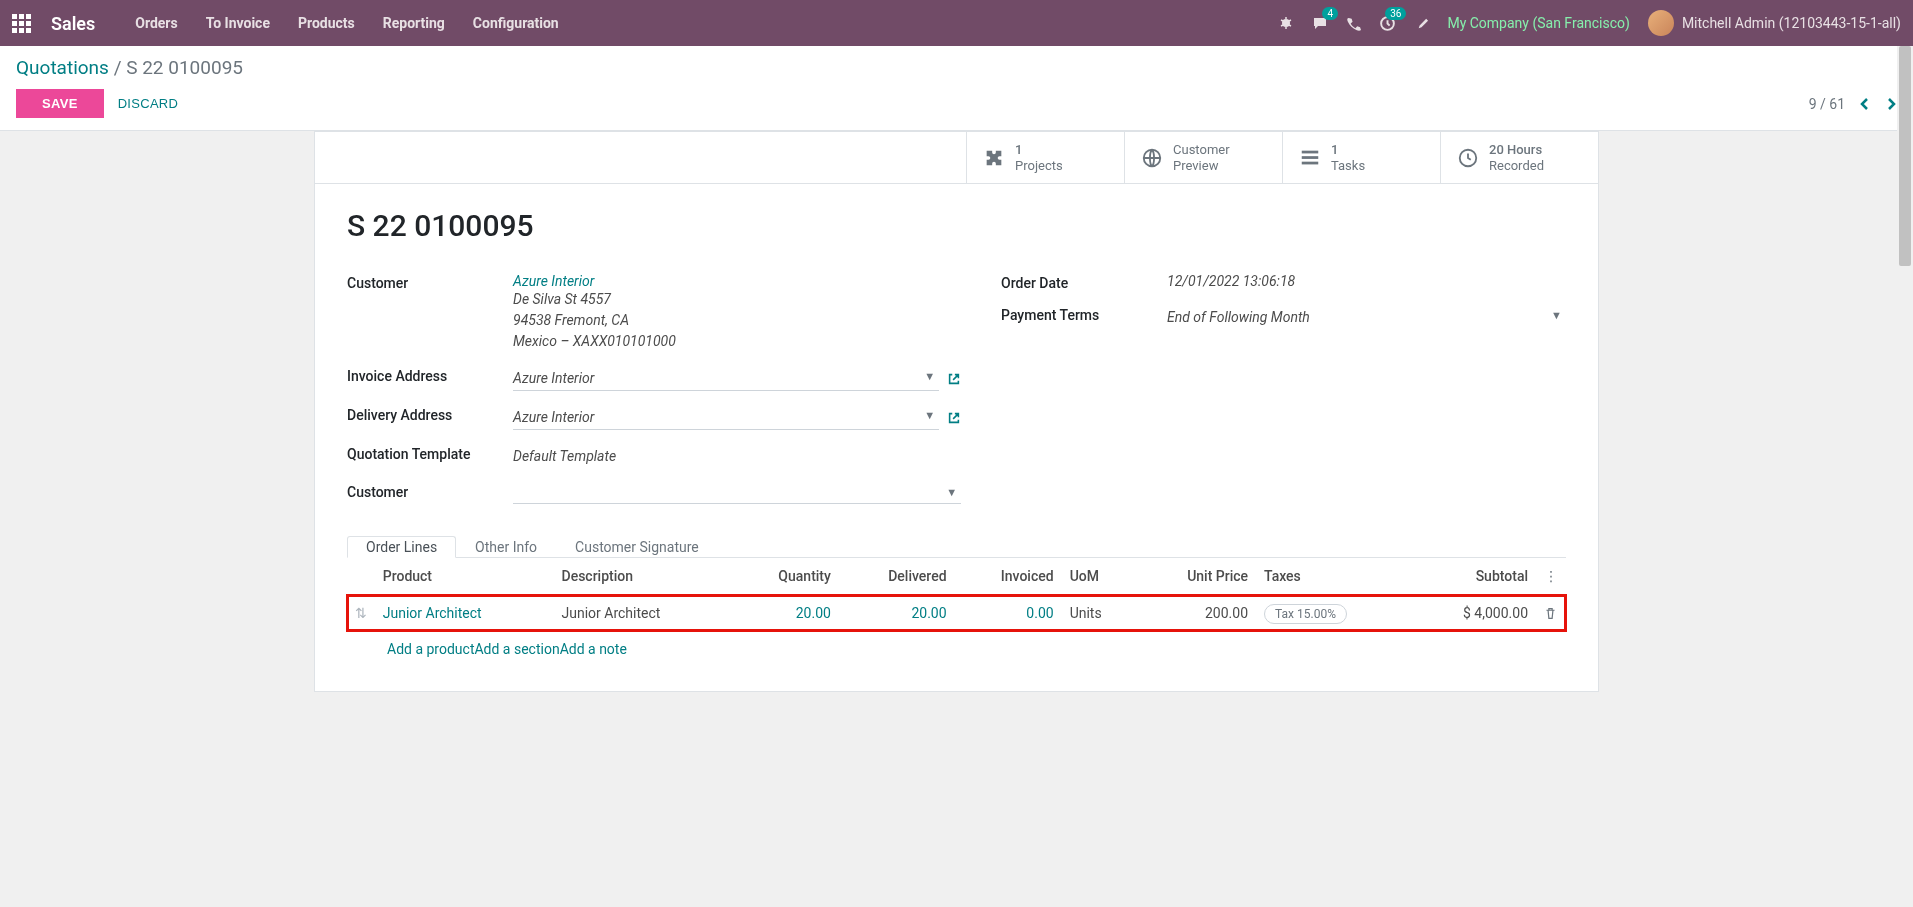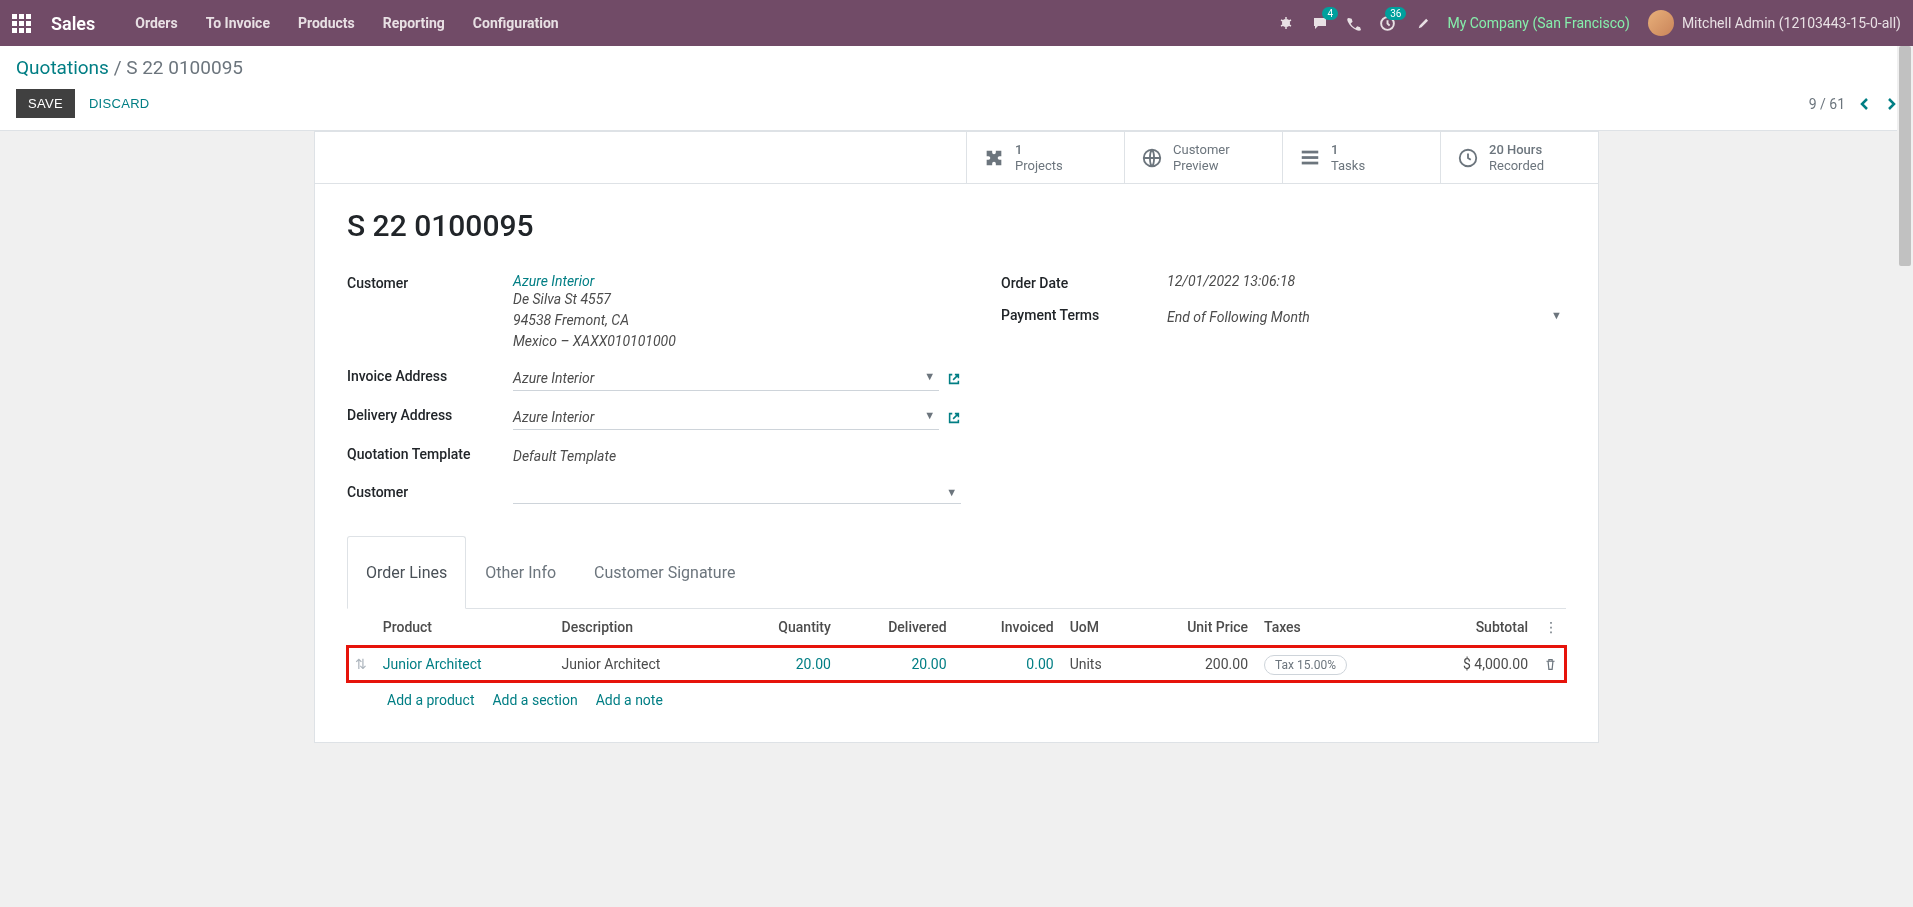--- a/index.html
+++ b/index.html
@@ -21,21 +21,21 @@
     .avatar { width: 26px; height: 26px; border-radius: 50%; background: linear-gradient(135deg,#e8b07a,#c9845a); }
     .user-name { color: #e8e0e4; font-size: 14px; }
 
     
     .control-bar { background: #fff; padding: 10px 16px 12px; border-bottom: 1px solid #dee2e6; }
     .breadcrumb { font-size: 19px; margin-bottom: 10px; }
     .breadcrumb a { color: #017e84; text-decoration: none; }
     .breadcrumb-sep { color: #6c757d; }
     .breadcrumb-cur { color: #6c757d; font-weight: 400; }
     .buttons-row { display: flex; align-items: center; }
-    .btn-save { background: #404040; color: #fff; border: none; padding: 7px 12px; font-weight: 400; cursor: pointer; font-size: 13px; letter-spacing: 0.3px; }
+    .btn-save { background: #ec4899; color: #fff; border: none; padding: 7px 26px; font-weight: 700; cursor: pointer; font-size: 13px; letter-spacing: 0.3px; }
     .btn-discard { background: transparent; color: #017e84; border: none; padding: 7px 14px; font-weight: 500; cursor: pointer; font-size: 13px; letter-spacing: 0.3px; }
     .pager { margin-left: auto; display: flex; align-items: center; gap: 14px; color: #6c757d; font-size: 14px; }
     .pager-arrow { color: #017e84; cursor: pointer; font-size: 18px; }
 
     
     .main { padding: 0; display: flex; justify-content: center; }
     .sheet { background: #fff; border: 1px solid #dee2e6; width: 1285px; margin-top: 0; }
 
     .stat-buttons { display: flex; justify-content: flex-end; border-bottom: 1px solid #dee2e6; }
     .stat-btn { border-left: 1px solid #dee2e6; padding: 10px 16px; display: flex; align-items: center; gap: 10px; min-width: 158px; cursor: pointer; }
@@ -58,37 +58,37 @@
 
     .m2o-wrap { display: flex; align-items: center; gap: 8px; }
     .m2o-input { flex: 1; border: none; border-bottom: 1px solid #ced4da; padding: 4px 20px 4px 0; font-size: 14px; color: #4c4c4c; position: relative; }
     .m2o-caret { position: absolute; right: 4px; color: #6c757d; font-size: 11px; }
     .m2o-external { color: #017e84; cursor: pointer; font-size: 14px; }
     .m2o-plain { flex: 1; padding: 4px 0; font-size: 14px; }
     .m2o-empty { flex: 1; border: none; border-bottom: 1px solid #ced4da; padding: 4px 20px 6px 0; min-height: 22px; position: relative; }
 
     
     .tabs { display: flex; border-bottom: 1px solid #dee2e6; margin-top: 18px; }
-    .tab { padding: 26px 18px; color: #6c757d; cursor: pointer; font-size: 16px; border: 1px solid transparent; border-bottom: none; }
+    .tab { padding: 2px 18px; color: #6c757d; cursor: pointer; font-size: 14px; border: 1px solid transparent; border-bottom: none; }
     .tab.active { color: #495057; border-color: #dee2e6; border-bottom: 1px solid #fff; margin-bottom: -1px; background: #fff; border-radius: 3px 3px 0 0; }
 
     
     .order-table { width: 100%; border-collapse: collapse; margin-top: 0; }
     .order-table th { text-align: left; padding: 10px 8px; font-weight: 500; color: #4c4c4c; font-size: 14px; border-bottom: 1px solid #dee2e6; }
     .order-table th.num, .order-table td.num { text-align: right; }
     .order-table td { padding: 10px 8px; font-size: 14px; }
     .order-row td { }
     .order-row { outline: 3px solid #e6130b; outline-offset: -2px; }
     .link-cell { color: #017e84; }
     .tax-pill { border: 1px solid #ced4da; border-radius: 12px; padding: 2px 10px; font-size: 12px; color: #6c757d; }
     .trash-icon { color: #6c757d; cursor: pointer; }
     .drag-handle { color: #adb5bd; cursor: move; width: 18px; text-align: center; }
     .kebab { color: #6c757d; cursor: pointer; }
 
-    .add-links { padding: 10px 8px 10px 40px; display: flex; gap: 18px; }
+    .add-links { padding: 10px 8px 10px 40px; display: flex; }
     .add-link { color: #017e84; cursor: pointer; font-size: 14px; }
 
     .scroll-track { position: fixed; right: 0; top: 46px; bottom: 0; width: 16px; background: #f0f0f0; }
     .scroll-thumb { position: absolute; left: 2px; right: 2px; top: 0; height: 220px; background: #c1c1c1; border-radius: 2px; }
 
     svg { display: block; }
   </style>
 </head>
 <body>
 
@@ -140,21 +140,21 @@
       <span class="badge">36</span>
     </div>
     <div class="nav-icon">
       <svg width="15" height="15" viewBox="0 0 16 16" fill="currentColor">
           <path d="M13 3l-7 7-1 3 3-1 7-7-2-2zM3 13l2-5"></path>
         </svg>
     </div>
     <div class="company">My Company (San Francisco)</div>
     <div class="user-block">
       <div class="avatar"></div>
-      <div class="user-name">Mitchell Admin (12103443-15-0-all)</div>
+      <div class="user-name">Mitchell Admin (12103443-15-1-all)</div>
     </div>
   </div>
 </div>
 
 <div class="control-bar">
   <div class="breadcrumb">
     <a href="#">Quotations</a>
     <span class="breadcrumb-sep"> / </span>
     <span class="breadcrumb-cur">S 22 0100095</span>
   </div>

